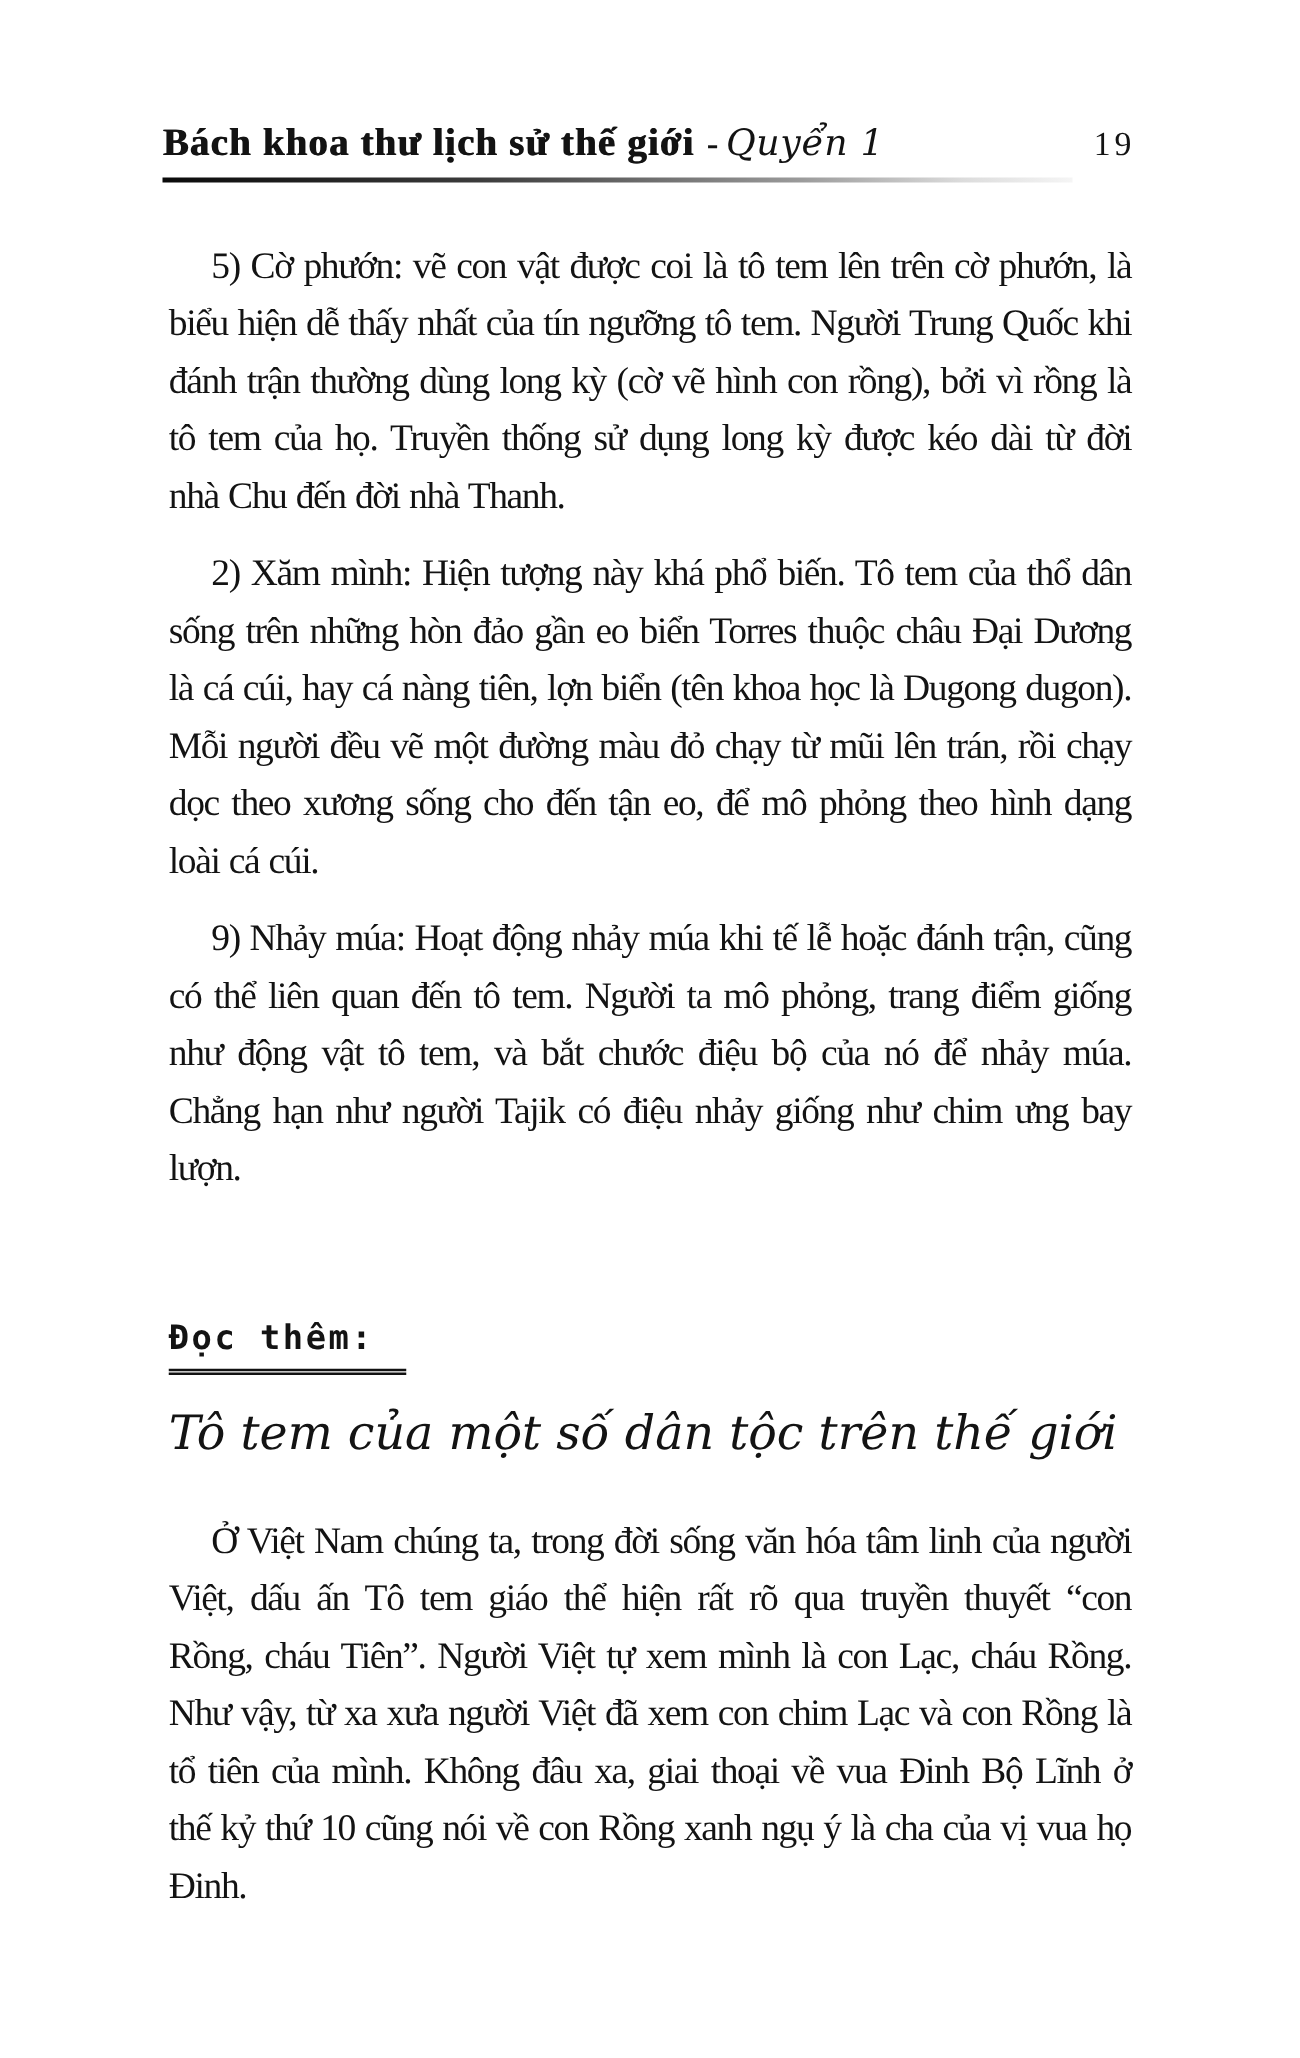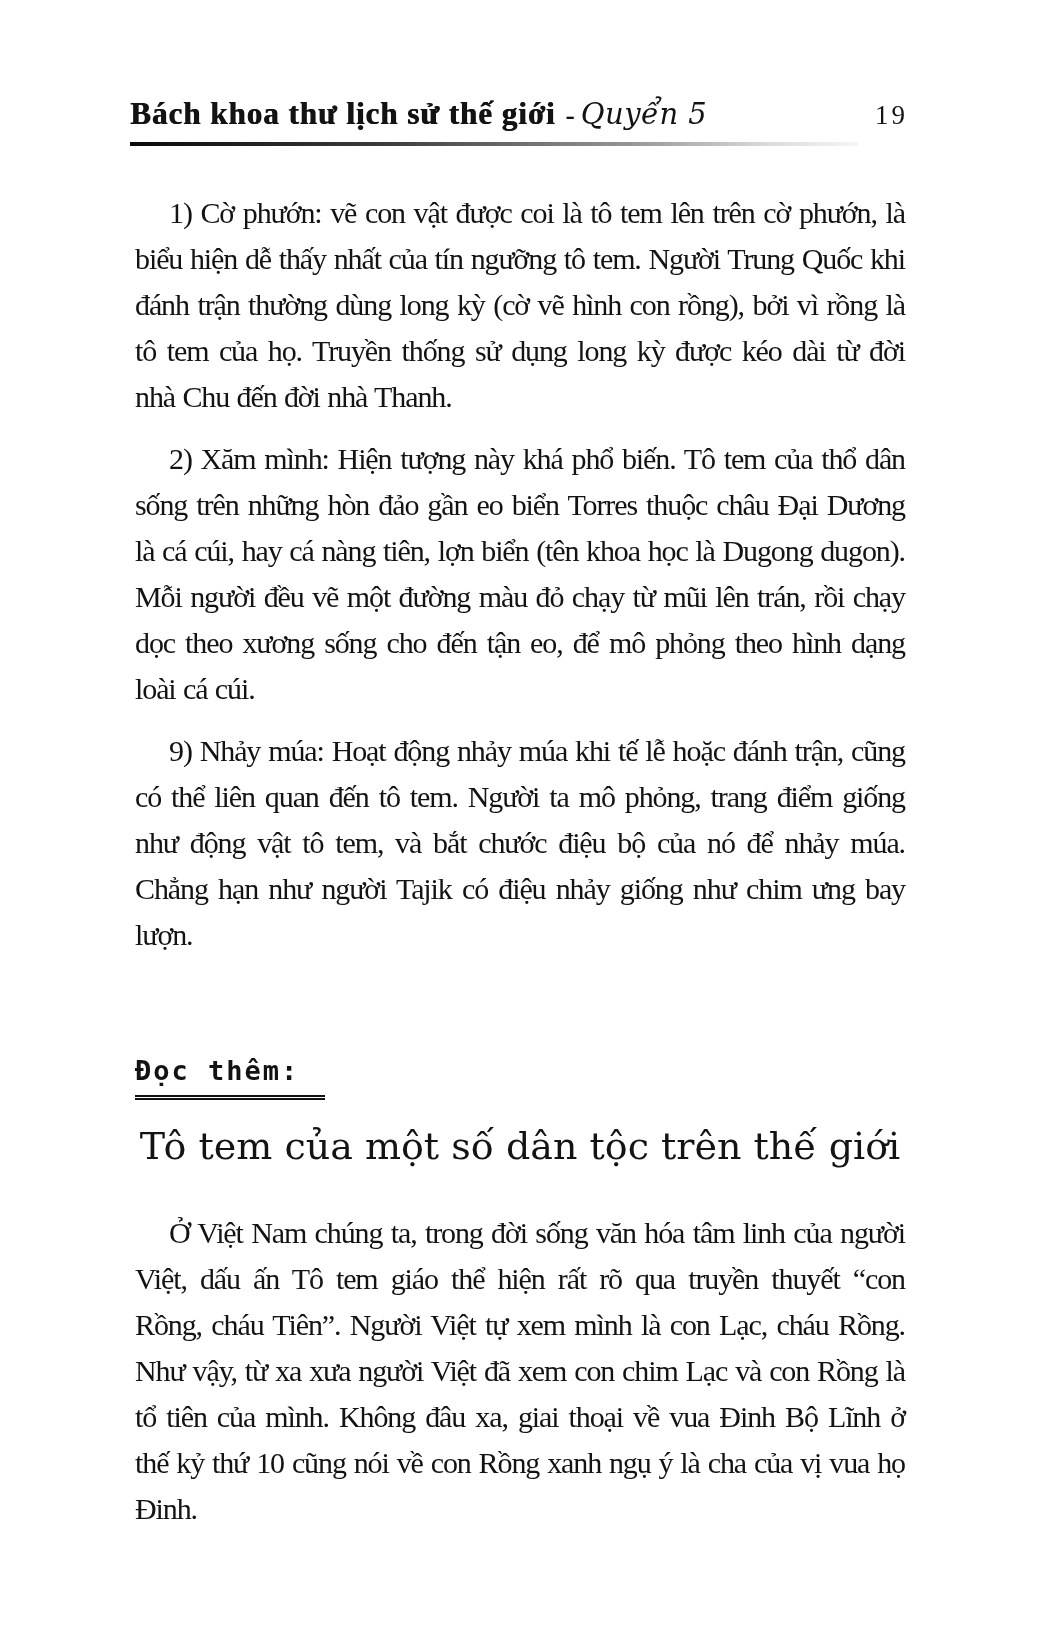--- a/index.html
+++ b/index.html
@@ -81,46 +81,46 @@
     font-weight: bold;
     font-size: 27px;
     letter-spacing: 2px;
     line-height: 34px;
     padding: 0 26px 7px 0;
     border-bottom: 5px double #111;
   }
   .section-title {
     margin: 22px 0 0 0;
     font-family: "DejaVu Serif", serif;
+    font-style: italic;
     font-weight: normal;
     font-size: 38px;
     line-height: 48px;
     letter-spacing: 0;
-    text-align: center;
   }
   .read-more-par {
     margin-top: 40px;
     font-family: Liberation Serif, serif;
   }
 </style>
 </head>
 <body>
 
 <div class="page">
 
   <div class="header-row">
     <div class="running-head">
-      <span class="book-title">Bách khoa thư lịch sử thế giới</span><span class="header-sep">-</span><span class="volume-label">Quyển 5</span>
+      <span class="book-title">Bách khoa thư lịch sử thế giới</span><span class="header-sep">-</span><span class="volume-label">Quyển 1</span>
     </div>
     <div class="page-number">19</div>
   </div>
   <div class="header-rule"></div>
 
   <main class="content">
-    <p class="body-par">1) Cờ phướn: vẽ con vật được coi là tô tem lên trên cờ phướn, là biểu hiện dễ thấy nhất của tín ngưỡng tô tem. Người Trung Quốc khi đánh trận thường dùng long kỳ (cờ vẽ hình con rồng), bởi vì rồng là tô tem của họ. Truyền thống sử dụng long kỳ được kéo dài từ đời nhà Chu đến đời nhà Thanh.</p>
+    <p class="body-par">5) Cờ phướn: vẽ con vật được coi là tô tem lên trên cờ phướn, là biểu hiện dễ thấy nhất của tín ngưỡng tô tem. Người Trung Quốc khi đánh trận thường dùng long kỳ (cờ vẽ hình con rồng), bởi vì rồng là tô tem của họ. Truyền thống sử dụng long kỳ được kéo dài từ đời nhà Chu đến đời nhà Thanh.</p>
     <p class="body-par">2) Xăm mình: Hiện tượng này khá phổ biến. Tô tem của thổ dân sống trên những hòn đảo gần eo biển Torres thuộc châu Đại Dương là cá cúi, hay cá nàng tiên, lợn biển (tên khoa học là Dugong dugon). Mỗi người đều vẽ một đường màu đỏ chạy từ mũi lên trán, rồi chạy dọc theo xương sống cho đến tận eo, để mô phỏng theo hình dạng loài cá cúi.</p>
     <p class="body-par">9) Nhảy múa: Hoạt động nhảy múa khi tế lễ hoặc đánh trận, cũng có thể liên quan đến tô tem. Người ta mô phỏng, trang điểm giống như động vật tô tem, và bắt chước điệu bộ của nó để nhảy múa. Chẳng hạn như người Tajik có điệu nhảy giống như chim ưng bay lượn.</p>
 
     <section>
       <div class="read-more-label">Đọc thêm:</div>
       <h2 class="section-title">Tô tem của một số dân tộc trên thế giới</h2>
       <p class="body-par read-more-par">Ở Việt Nam chúng ta, trong đời sống văn hóa tâm linh của người Việt, dấu ấn Tô tem giáo thể hiện rất rõ qua truyền thuyết “con Rồng, cháu Tiên”. Người Việt tự xem mình là con Lạc, cháu Rồng. Như vậy, từ xa xưa người Việt đã xem con chim Lạc và con Rồng là tổ tiên của mình. Không đâu xa, giai thoại về vua Đinh Bộ Lĩnh ở thế kỷ thứ 10 cũng nói về con Rồng xanh ngụ ý là cha của vị vua họ Đinh.</p>
     </section>
   </main>
 

